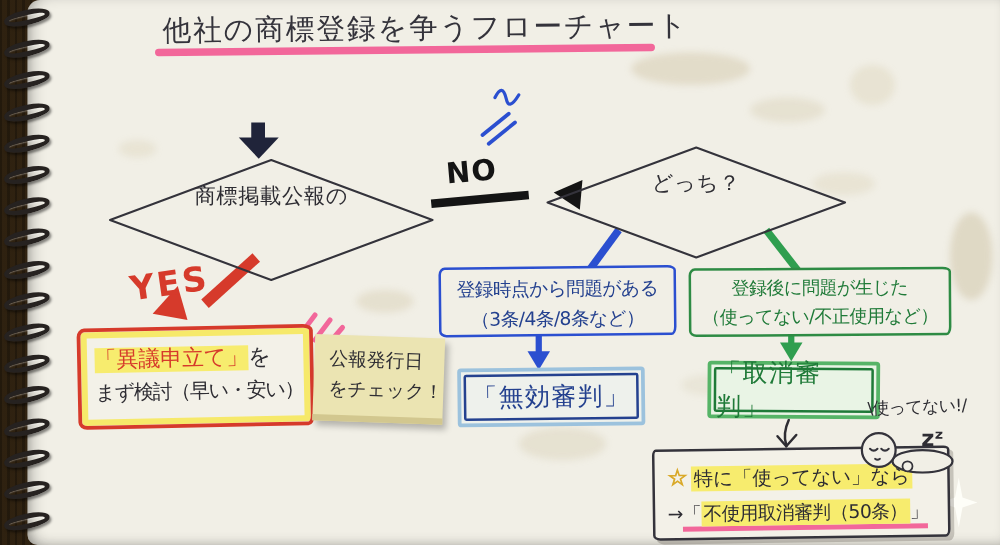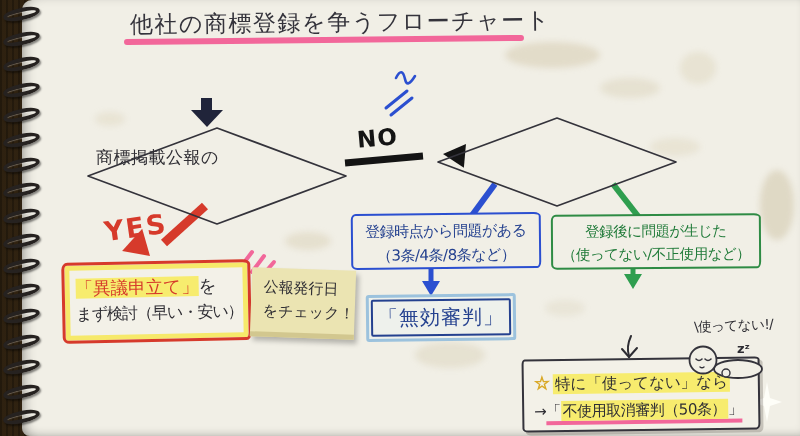--- a/index.html
+++ b/index.html
@@ -25,21 +25,21 @@
     background:#f2679a; border-radius:4px; transform:rotate(-.6deg); }
 
   .start-box { position:absolute; left:76px; top:57px; width:298px; height:40px;
     border:2.5px solid #26262b; background:#f4f2e9; display:flex; align-items:center; justify-content:center;
     font-size:21px; letter-spacing:.5px; border-radius:4px 7px 5px 6px/6px 4px 7px 5px;
     box-shadow:4px 5px 0 -1px #a6d3e4; }
 
   .connectors { position:absolute; left:0; top:0; pointer-events:none; }
 
   .diamond-svg { position:absolute; pointer-events:none; }
-  .d-text { position:absolute; font-size:17px; line-height:1.7; letter-spacing:.5px; }
+  .d-text { position:absolute; text-align:center; font-size:17px; line-height:1.7; letter-spacing:.5px; }
   .em-red { color:#c9342a; border-bottom:5px double #c9342a; padding-bottom:0; display:inline-block; line-height:1.25; }
 
   .no-label { position:absolute; left:357px; top:125px; font-size:23px; font-weight:bold;
     color:#141414; transform:rotate(-5deg); letter-spacing:1px; }
   .yes-label { position:absolute; left:104px; top:212px; font-size:27px; font-weight:bold;
     color:#d63a2b; transform:rotate(-8deg); letter-spacing:2px; }
 
   .reason-box { position:absolute; text-align:center; font-size:15px; line-height:1.6;
     background:#f1efe6; border-radius:5px 7px 4px 6px/6px 4px 7px 5px; padding:4px 2px; letter-spacing:-.5px; }
   .reason-blue { left:351px; top:213px; width:190px; height:56px; border:2px solid #2b4fd0; color:#24418f; transform:rotate(-.6deg); }
@@ -71,21 +71,21 @@
   .opposition-box .line1 .em { color:#d63a2b; background:#f7ec6e; }
   .opposition-box .line2 { font-size:16px; letter-spacing:-1px; white-space:nowrap; }
 
   .sticky-note { position:absolute; left:251px; top:269px; width:104px; height:69px;
     background:#ebe4b2; border-bottom:5px solid #d2c78f; transform:rotate(2deg);
     box-shadow:3px 4px 5px rgba(0,0,0,.25); padding:7px 0 0 12px;
     font-size:15px; line-height:1.6; z-index:3; }
 
   .speech { position:absolute; left:694px; top:317px; font-size:13.5px; transform:rotate(-2deg);
     white-space:nowrap; z-index:3; letter-spacing:-.5px; }
-  .zzz { position:absolute; left:737px; top:341px; font-size:13px; font-weight:bold; z-index:3; }
+  .zzz { position:absolute; left:737px; top:341px; font-size:18px; font-weight:bold; z-index:3; }
   .sleeper { position:absolute; left:686px; top:345px; z-index:3; }
 
   .sparkle { position:absolute; left:752px; top:382px; width:30px; height:40px;
     background:rgba(255,255,250,.9);
     clip-path:polygon(50% 0,60% 40%,100% 50%,60% 60%,50% 100%,40% 60%,0 50%,40% 40%); }
 
   .blue-scribble { position:absolute; left:380px; top:62px; }
 </style>
 </head>
 <body>
@@ -178,36 +178,40 @@
     <polygon points="131,2 260,50 131,98 2,50" fill="none" stroke="#34333b" stroke-width="1.7" stroke-linejoin="round"></polygon>
   </svg>
   <div class="d-text" style="left:96px;top:143px;width:242px;">
     <div>商標掲載公報の</div>
   </div>
 
   <svg class="diamond-svg" style="left:436px;top:116px;" width="242" height="92" viewBox="0 0 242 92">
     <polygon points="121,2 240,46 121,90 2,46" fill="none" stroke="#34333b" stroke-width="1.7" stroke-linejoin="round"></polygon>
   </svg>
   <div class="d-text" style="left:446px;top:133px;width:222px;">
+    <div>どっち？</div>
   </div>
 
   <div class="no-label">NO</div>
   <div class="yes-label">YES</div>
 
   <div class="reason-box reason-blue">
     <div>登録時点から問題がある</div>
     <div>（3条/4条/8条など）</div>
   </div>
   <div class="reason-box reason-green">
     <div>登録後に問題が生じた</div>
     <div>（使ってない/不正使用など）</div>
   </div>
 
   <div class="result-box result-blue">
     <div class="inner">「無効審判」</div>
+  </div>
+  <div class="result-box result-green">
+    <div class="inner">「取消審判」</div>
   </div>
 
   <div class="final-box">
     <div class="line1">
       <span class="star">☆</span><span class="hl-yellow">特に「使ってない」なら</span>
     </div>
     <div class="line2">
       <span>→</span><span class="pink-underline"><span>「</span><span class="hl-yellow">不使用取消審判（50条）</span><span>」</span></span>
     </div>
   </div>

